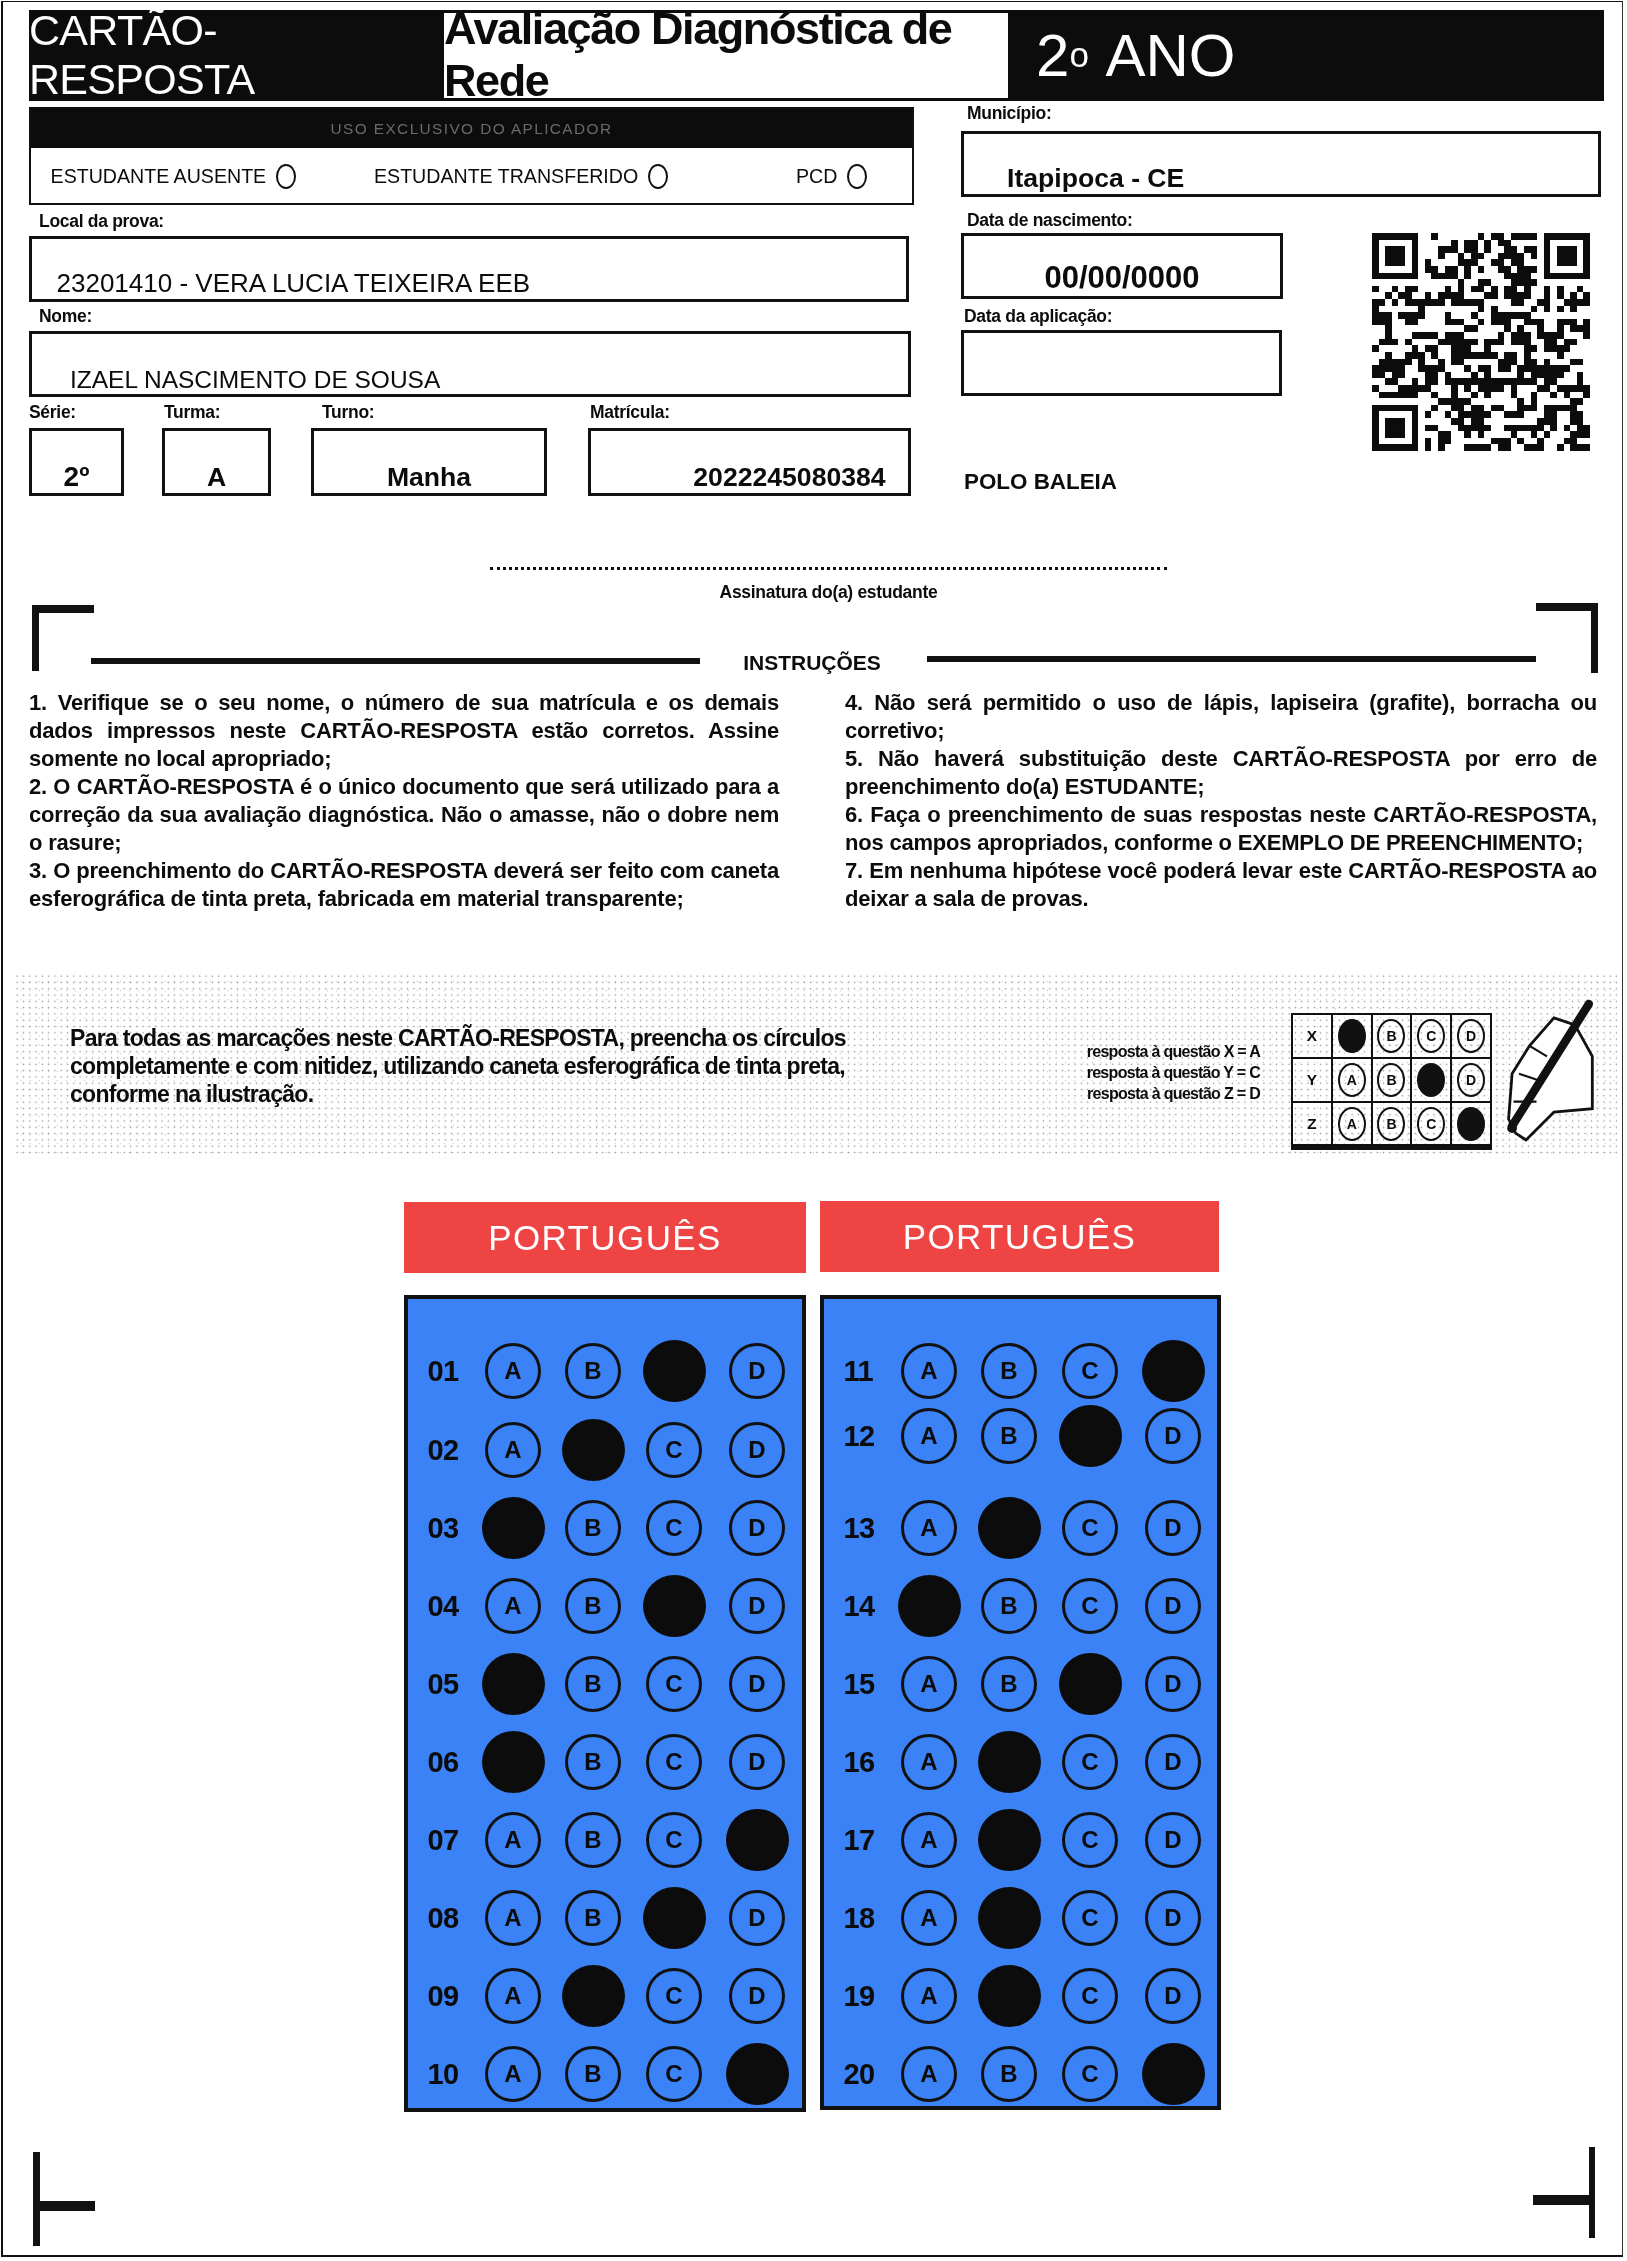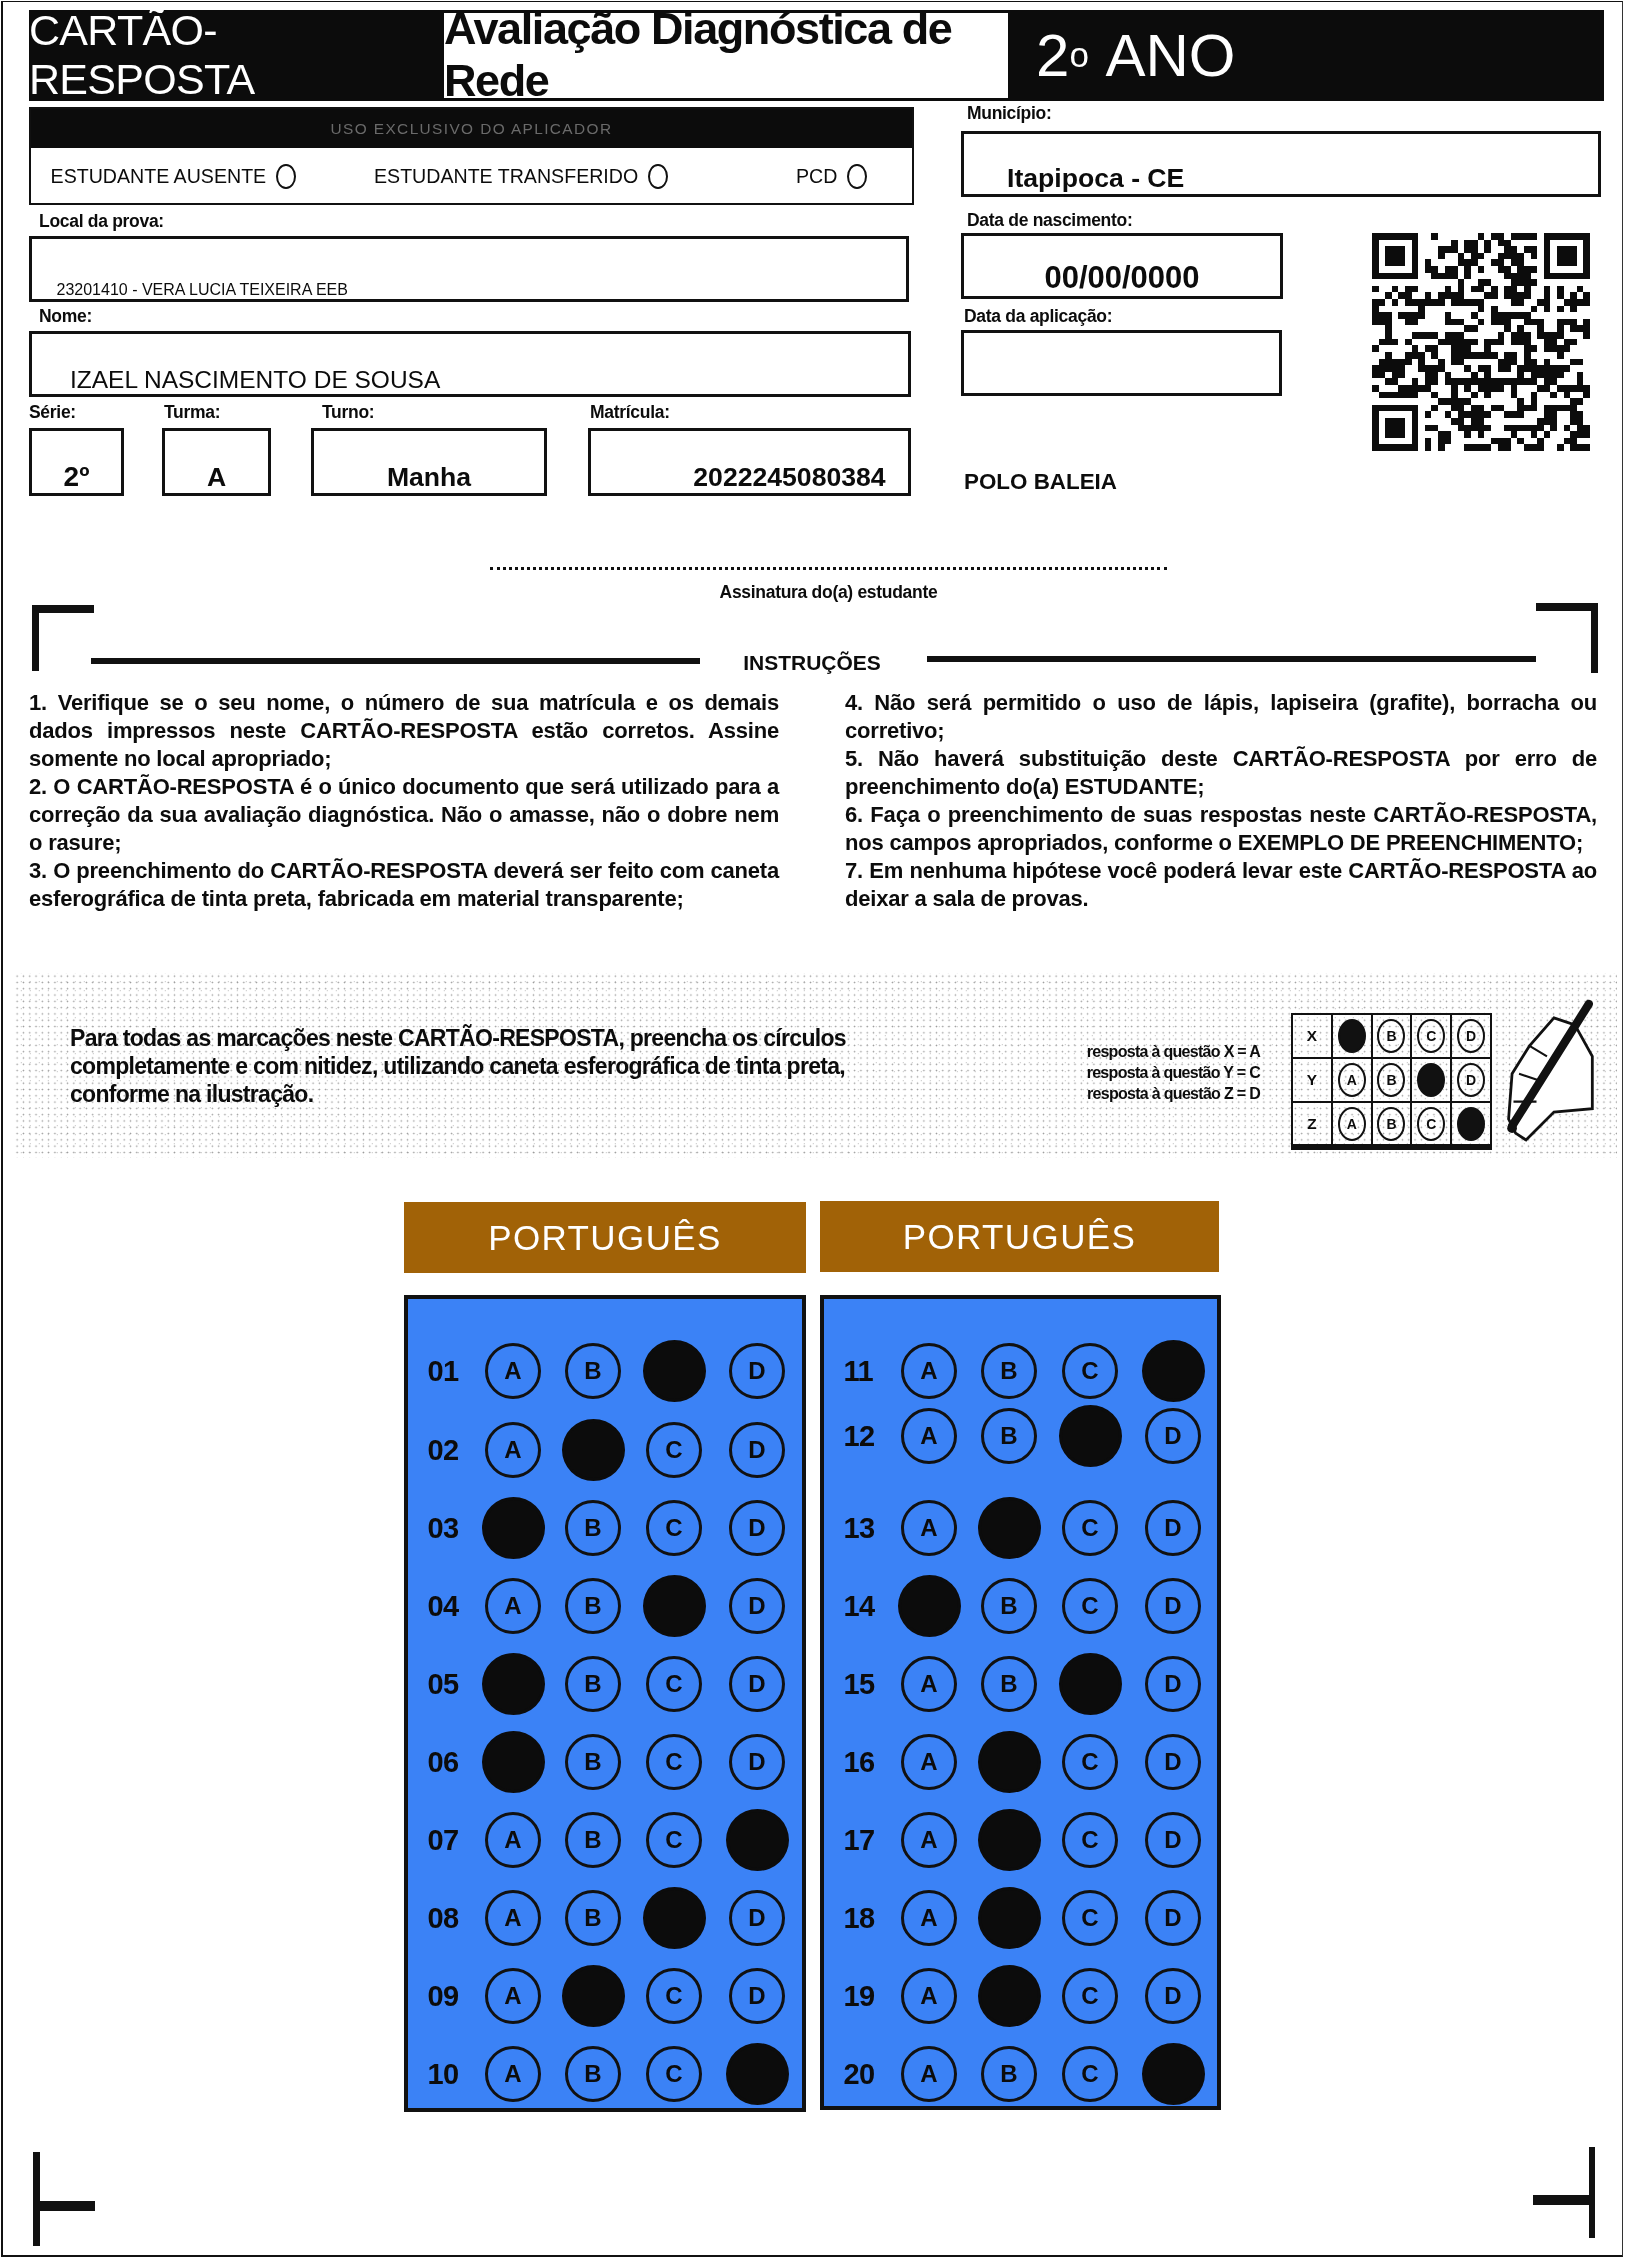--- a/index.html
+++ b/index.html
@@ -43,21 +43,21 @@
     background-size: 6.3px 6.3px, 9px 9px; background-position:0 0, 2.8px 4.2px; opacity:1; }
   .example-text { left:70px; top:1024px; width:812px; font-size:23px; font-weight:bold; line-height:28px; letter-spacing:-0.7px; }
   .ex-keys { left:1029px; top:1041px; font-size:16px; font-weight:bold; line-height:21px; letter-spacing:-0.7px; text-align:right; width:231px; }
   .ex-grid { left:1291px; top:1013px; width:199px; height:129px; border-bottom:6.3px solid #111; border-top:2.8px solid #111; border-left:2.8px solid #111; }
   .ex-row { display:flex; height:42px; border-bottom:2.8px solid #111; }
   .ex-row:last-child { border-bottom:none; }
   .ex-cell { width:40px; border-right:2.1px solid #111; display:flex; align-items:center; justify-content:center; font-size:15.4px; font-weight:bold; }
   .ex-bub { width:28px; height:34px; border:2.1px solid #111; border-radius:50%; box-sizing:border-box; display:flex; align-items:center; justify-content:center; font-size:14px; font-weight:bold; }
   .ex-bub.filled { background:#111; }
 
-  .subj { height:71px; background:#a16207; color:#fff; display:flex; align-items:center; justify-content:center; font-size:35px; letter-spacing:1.4px; }
+  .subj { height:71px; background:#ef4444; color:#fff; display:flex; align-items:center; justify-content:center; font-size:35px; letter-spacing:1.4px; }
   .ans-box { border:4.9px solid #111; box-sizing:border-box; background:#3b82f6; }
   .qrow { position:absolute; left:0; width:100%; height:70px; }
   .qnum { position:absolute; left:19.6px; top:18px; font-size:29px; font-weight:bold; letter-spacing:-0.7px; }
   .bub { position:absolute; top:5.6px; width:56px; height:56px; border:3.5px solid #111; border-radius:50%; box-sizing:border-box; display:flex; align-items:center; justify-content:center; font-size:24px; font-weight:bold; }
   .bub.filled { background:#0c0c0c; border-color:#0c0c0c; color:transparent; width:63px; height:62px; margin-left:-3.5px; margin-top:-2.8px; }
 </style>
 </head>
 <body>
 
 <div class="abs page-border"></div>
@@ -87,21 +87,21 @@
   </div>
 </div>
 
 <div class="abs label" style="left:967px; top:103px;">Município:</div>
 <div class="abs box" style="left:961px; top:131px; width:640px; height:66px; padding-left:43px;">
   <span class="boxval" style="font-size:26.6px; font-weight:bold;">Itapipoca - CE</span>
 </div>
 
 <div class="abs label" style="left:39px; top:211px;">Local da prova:</div>
 <div class="abs box" style="left:29px; top:236px; width:880px; height:66px; padding-left:24.5px;">
-  <span class="boxval" style="font-size:16px;">23201410 - VERA LUCIA TEIXEIRA EEB</span>
+  <span class="boxval" style="font-size:26px;">23201410 - VERA LUCIA TEIXEIRA EEB</span>
 </div>
 
 <div class="abs label" style="left:39px; top:306px;">Nome:</div>
 <div class="abs box" style="left:29px; top:331px; width:882px; height:66px; padding-left:38px;">
   <span class="boxval" style="font-size:24.5px; padding-top:9.8px;">IZAEL NASCIMENTO DE SOUSA</span>
 </div>
 
 <div class="abs label" style="left:29px; top:402px;">Série:</div>
 <div class="abs box" style="left:29px; top:428px; width:95px; height:68px; justify-content:center;">
   <span class="boxval" style="font-size:28px; font-weight:bold;">2º</span>

